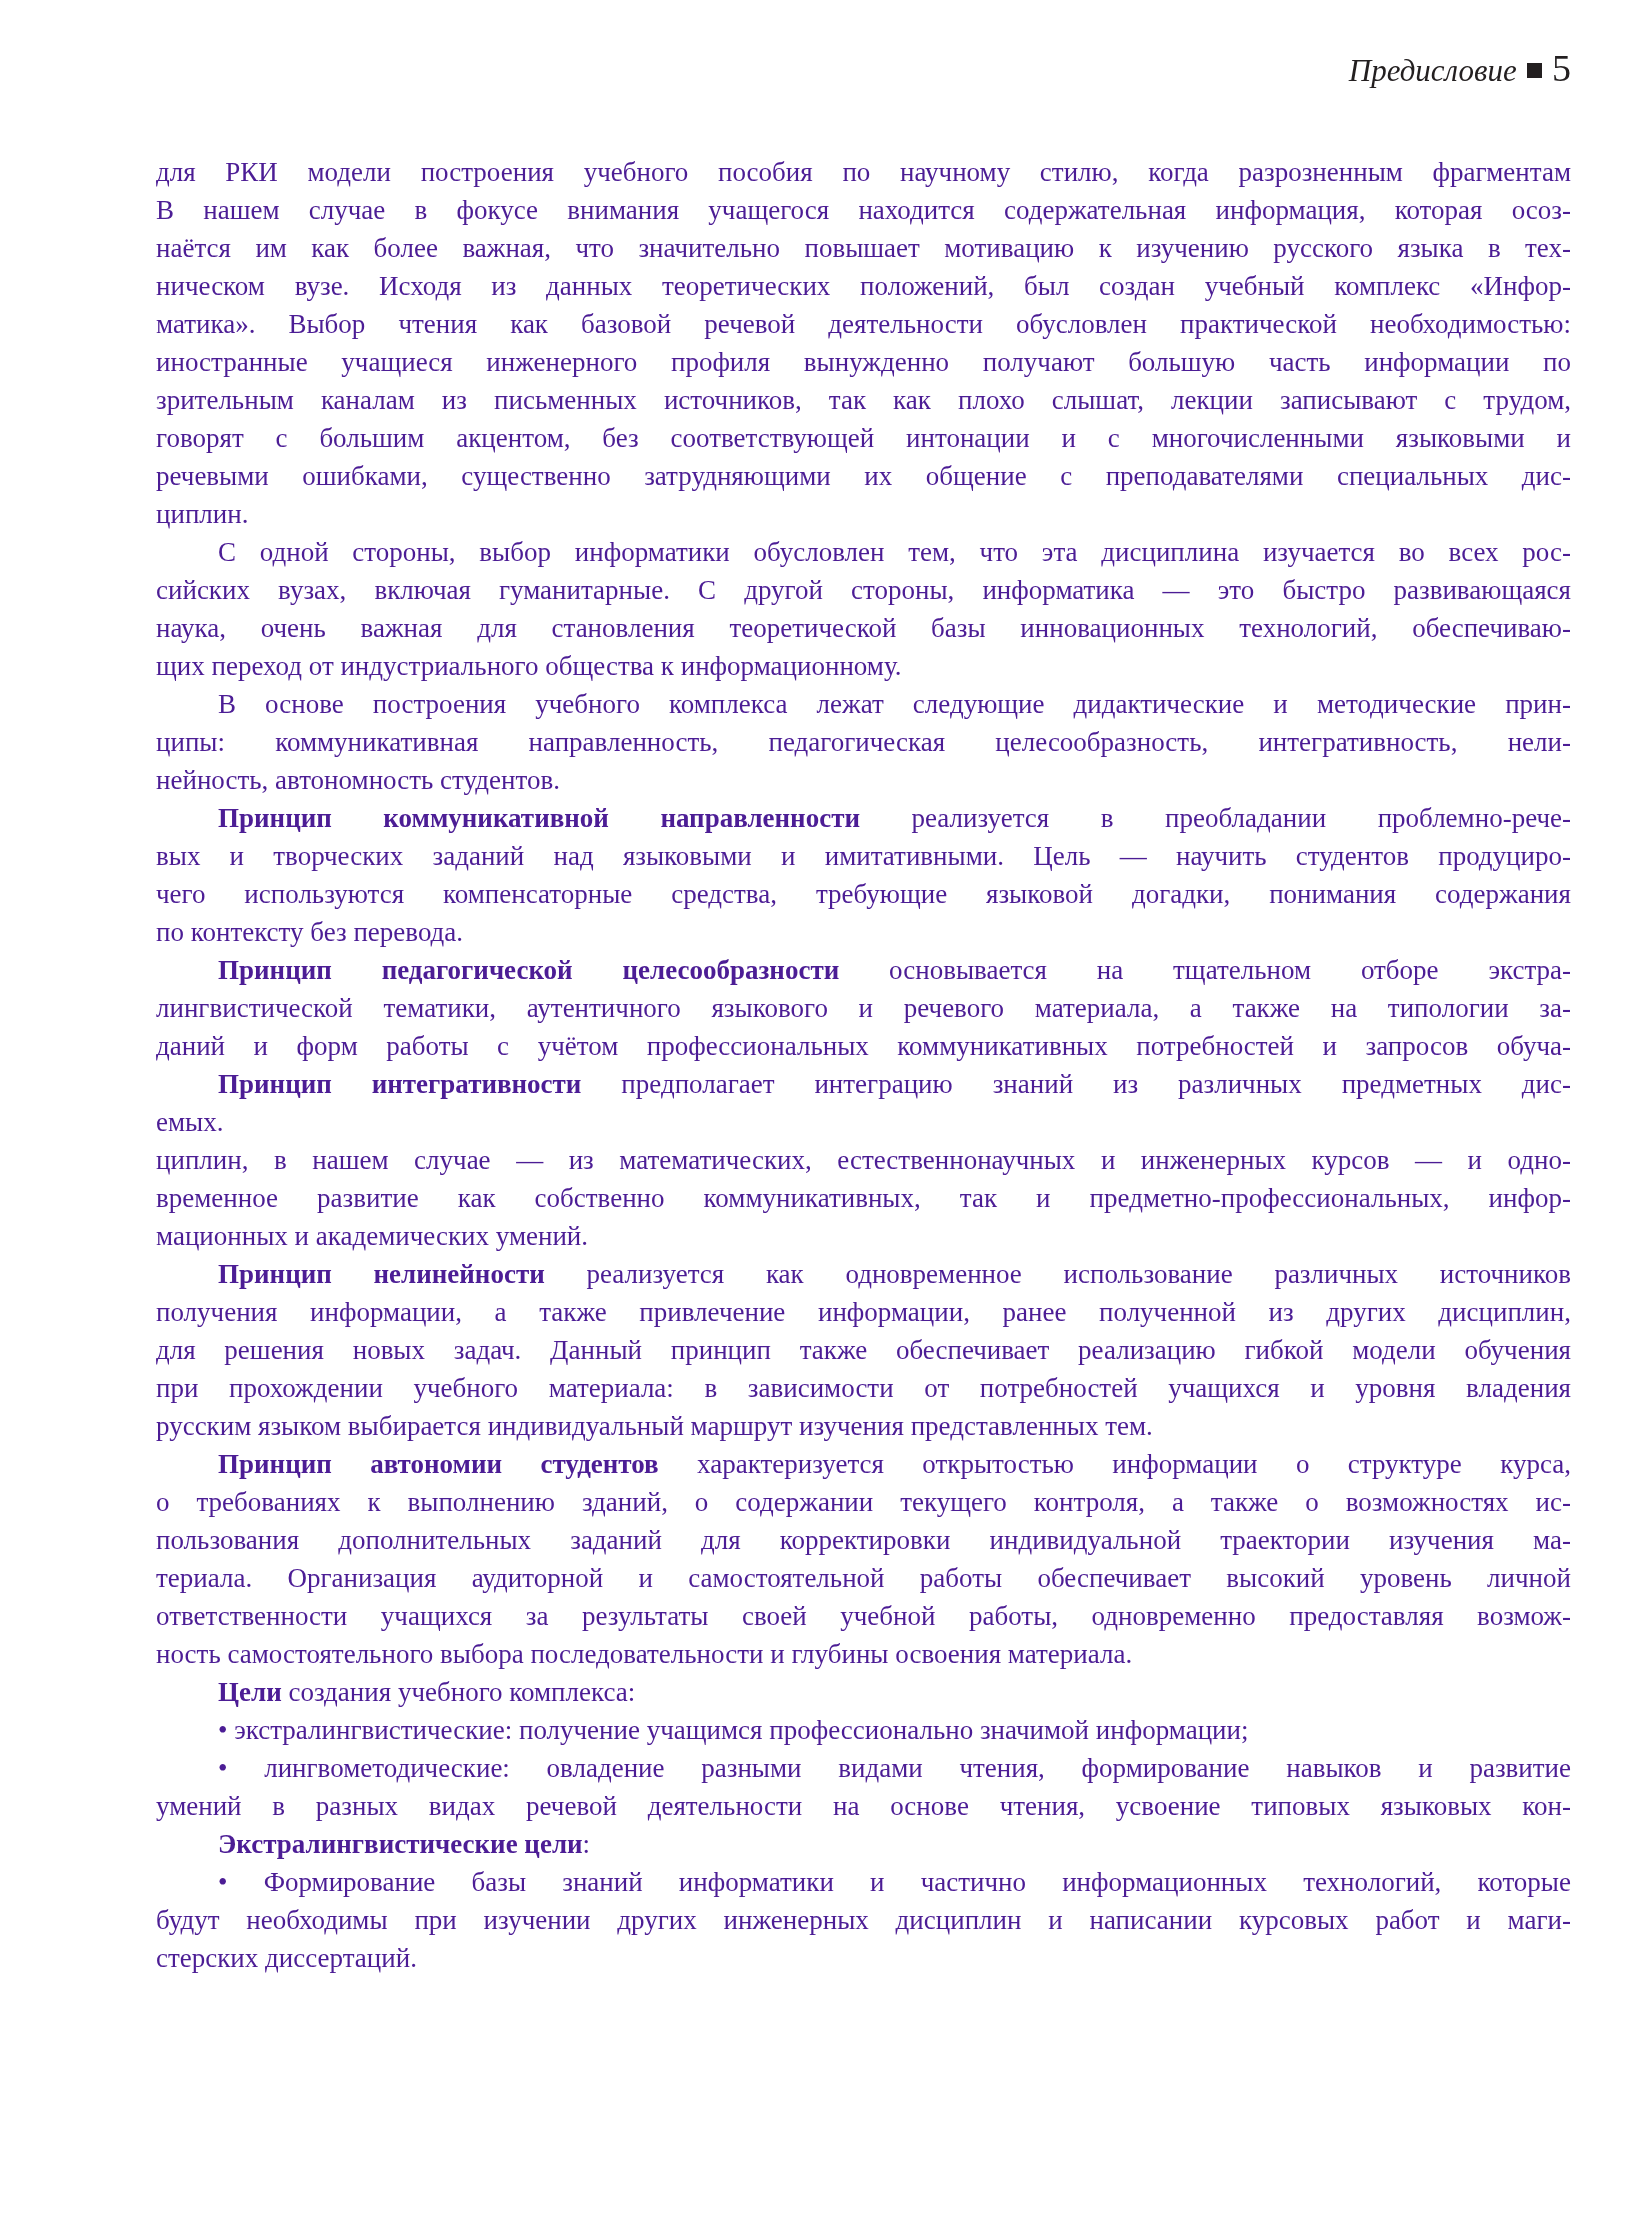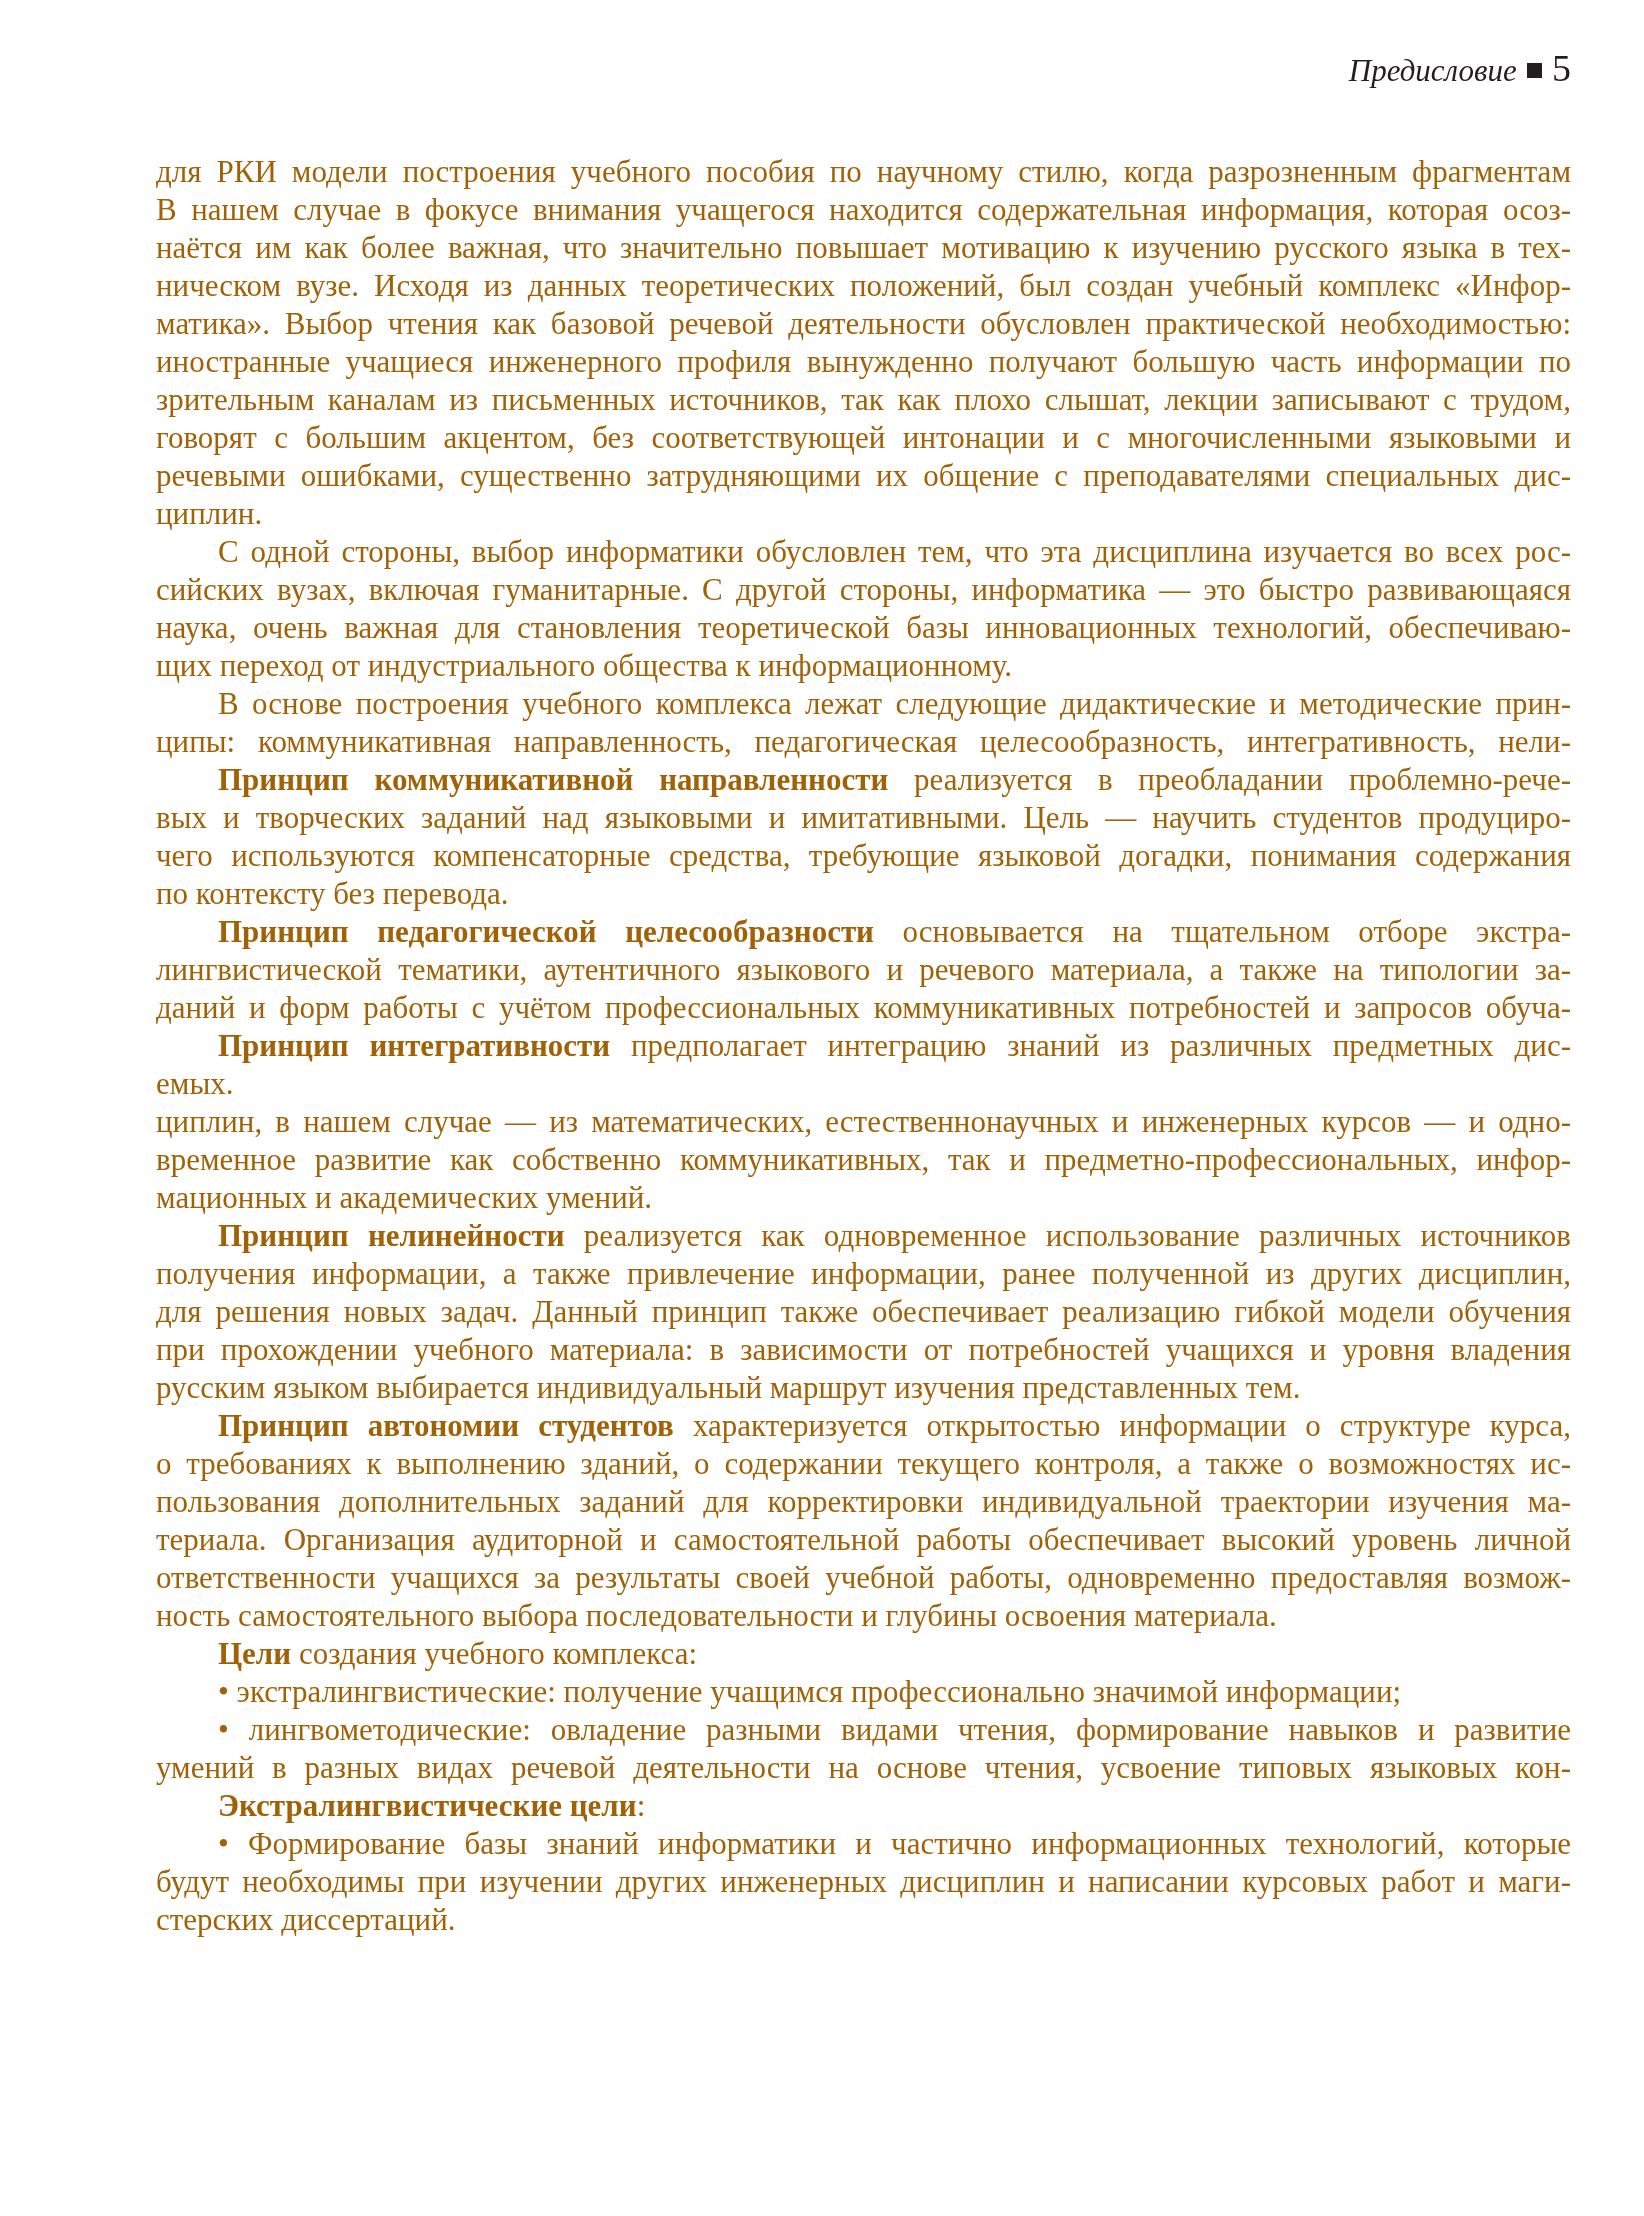--- a/index.html
+++ b/index.html
@@ -9,21 +9,21 @@
     position:absolute; right:73px; top:46px;
     font-family:"Liberation Serif", "DejaVu Serif", serif;
     color:#231f20; display:flex; align-items:baseline; gap:10.3px;
   }
   .running-head .title { font-style:italic; font-size:31px; }
   .running-head .square { display:inline-block; width:14.7px; height:14.7px; background:#231f20; position:relative; top:-2.9px; }
   .running-head .num { font-size:38px; }
   .body-text {
     position:absolute; left:156px; top:153px; width:1415px;
     font-family:"Liberation Serif", "DejaVu Serif", serif;
-    font-size:31px; color:#a16207;
+    font-size:27px; color:#4c1d95;
   }
   .line {
     height:38px; line-height:38px; white-space:nowrap;
     text-align:justify; text-align-last:justify; overflow:hidden;
   }
   .line.last { text-align-last:left; }
   .line.indent { padding-left:62px; }
   b { font-weight:bold; }
 </style>
 </head>
@@ -46,20 +46,21 @@
       <div class="line"><span>зрительным каналам из письменных источников, так как плохо слышат, лекции записывают с трудом,</span></div>
       <div class="line"><span>говорят с большим акцентом, без соответствующей интонации и с многочисленными языковыми и</span></div>
       <div class="line"><span>речевыми ошибками, существенно затрудняющими их общение с преподавателями специальных дис-</span></div>
       <div class="line last"><span>циплин.</span></div>
       <div class="line indent"><span>С одной стороны, выбор информатики обусловлен тем, что эта дисциплина изучается во всех рос-</span></div>
       <div class="line"><span>сийских вузах, включая гуманитарные. С другой стороны, информатика — это быстро развивающаяся</span></div>
       <div class="line"><span>наука, очень важная для становления теоретической базы инновационных технологий, обеспечиваю-</span></div>
       <div class="line last"><span>щих переход от индустриального общества к информационному.</span></div>
       <div class="line indent"><span>В основе построения учебного комплекса лежат следующие дидактические и методические прин-</span></div>
       <div class="line"><span>ципы: коммуникативная направленность, педагогическая целесообразность, интегративность, нели-</span></div>
+      <div class="line last"><span>нейность, автономность студентов.</span></div>
       <div class="line indent"><b>Принцип коммуникативной направленности</b><span> реализуется в преобладании проблемно-рече-</span></div>
       <div class="line"><span>вых и творческих заданий над языковыми и имитативными. Цель — научить студентов продуциро-</span></div>
       <div class="line"><span>чего используются компенсаторные средства, требующие языковой догадки, понимания содержания</span></div>
       <div class="line last"><span>по контексту без перевода.</span></div>
       <div class="line indent"><b>Принцип педагогической целесообразности</b><span> основывается на тщательном отборе экстра-</span></div>
       <div class="line"><span>лингвистической тематики, аутентичного языкового и речевого материала, а также на типологии за-</span></div>
       <div class="line"><span>даний и форм работы с учётом профессиональных коммуникативных потребностей и запросов обуча-</span></div>
       <div class="line indent"><b>Принцип интегративности</b><span> предполагает интеграцию знаний из различных предметных дис-</span></div>
       <div class="line last"><span>емых.</span></div>
       <div class="line"><span>циплин, в нашем случае — из математических, естественнонаучных и инженерных курсов — и одно-</span></div>

